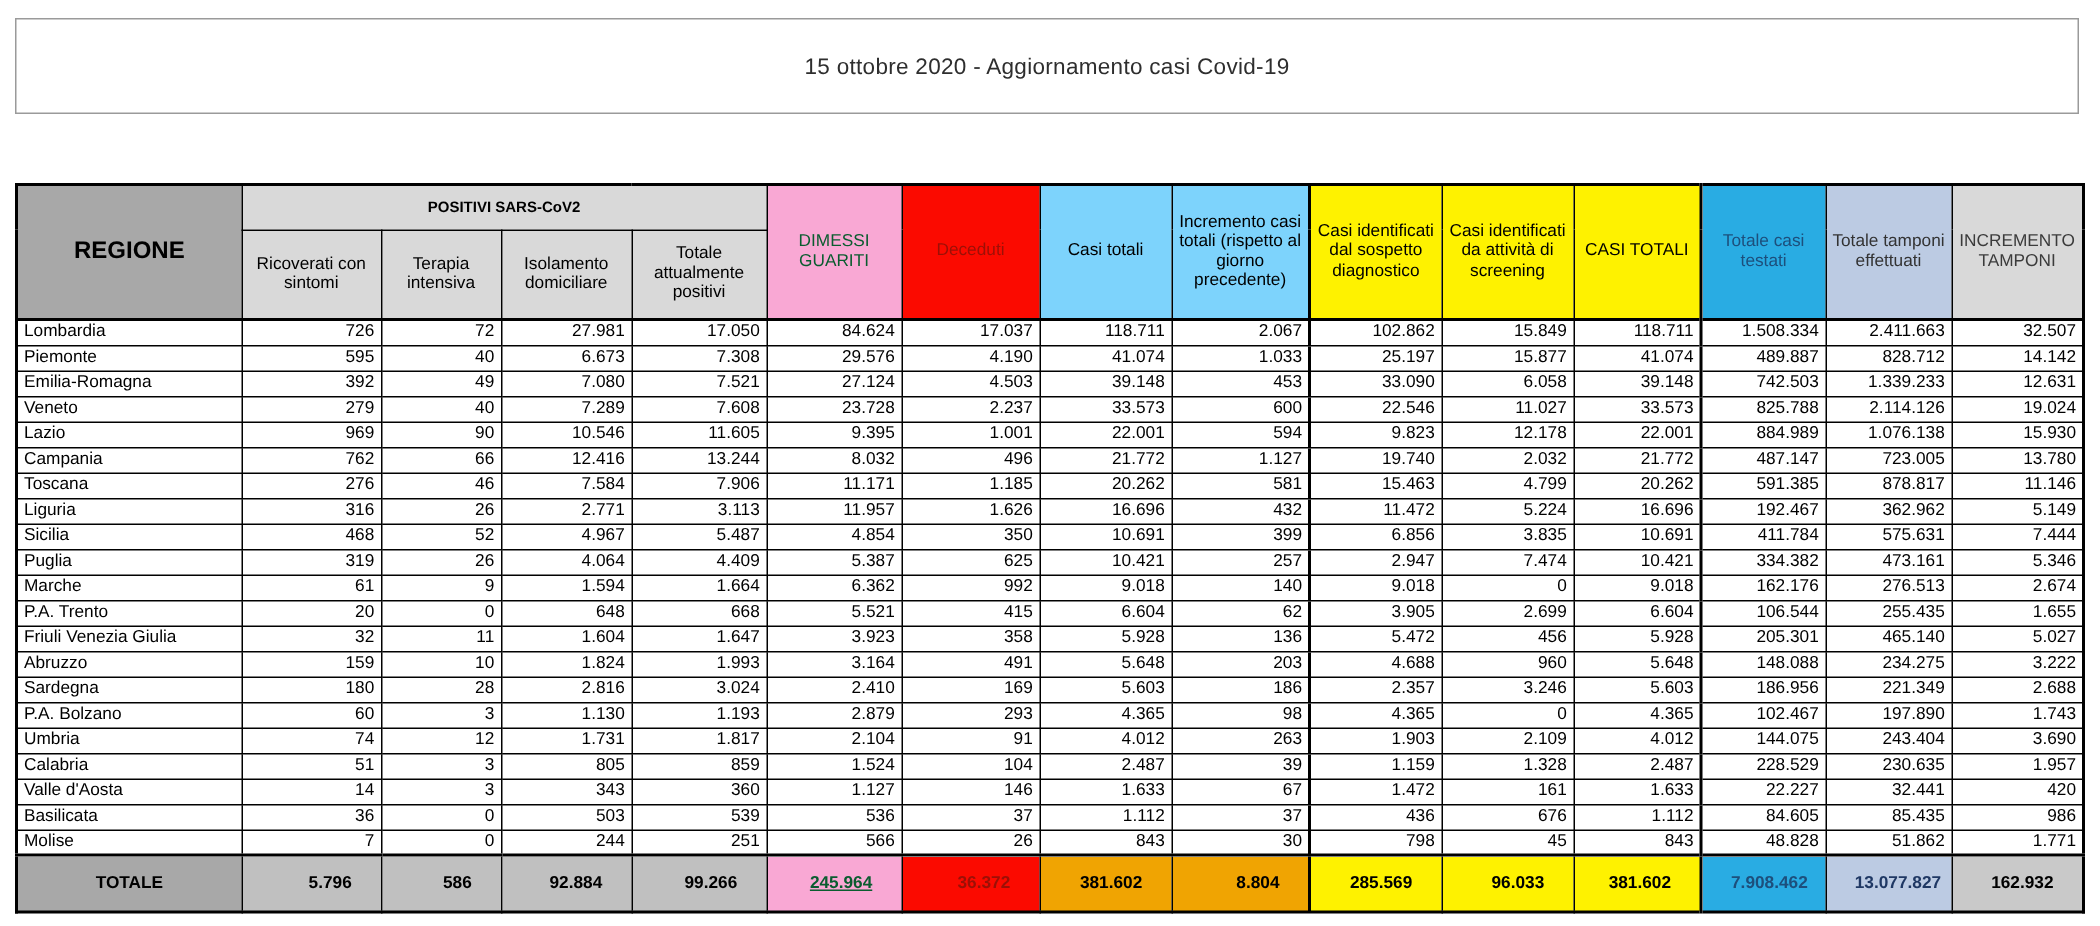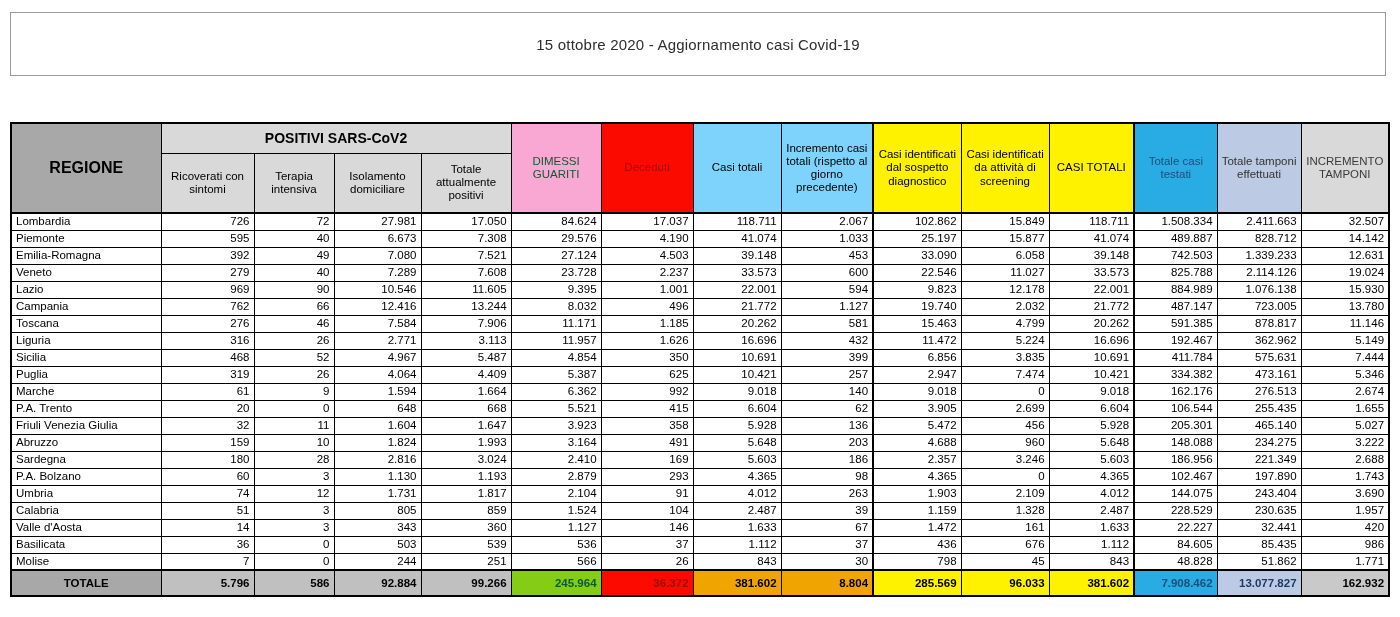--- a/index.html
+++ b/index.html
@@ -21,40 +21,40 @@
     border-collapse:collapse;table-layout:fixed;
     font-size:11.5px;
   }
   th,td{border:1px solid #000;box-sizing:border-box;overflow:hidden;}
   thead th{vertical-align:middle;text-align:center;padding:1px 2px;line-height:1.15;font-weight:400;}
   thead tr.r1{height:30px;}
   thead tr.r2{height:60px;}
   thead{border-bottom:2px solid #000;}
 
   .h-region{background:#a8a8a8;font-weight:700;font-size:16px;color:#000;}
-  .h-group{background:#d9d9d9;font-weight:700;font-size:14px;color:#000;}
+  .h-group{background:#d9d9d9;font-weight:700;font-size:10px;color:#000;}
   .h-sub{background:#d9d9d9;color:#000;}
   .h-green{background:#f9a8d4;color:#0a5c2f;}
   .h-red{background:#fb0a00;color:#9c1006;}
   .h-orange{background:#7dd3fc;color:#000;margin-left:47px;}
   .h-yellow{background:#fef200;color:#000;margin-top:10px;}
   .h-blue{background:#29ace3;color:#1d4f7c;}
   .h-lav{background:#bccbe3;color:#333;}
   .h-grayl{background:#d9d9d9;color:#3b3b3b;}
 
   tbody td{height:17px;padding:0 4px;line-height:15px;background:#fff;color:#000;}
   td.region{text-align:left;}
   td.num{text-align:right;}
   .thick-left{border-left:2px solid #000 !important;}
   table{border:2px solid #000;}
 
-  tfoot td{height:26px;padding:0 4px;font-weight:700;text-align:right;border-top:2px solid #000;}
+  tfoot td{height:38px;padding:0 19px;font-weight:700;text-align:right;border-top:2px solid #000;}
   .t-label{background:#a8a8a8;text-align:center;color:#000;}
   .t-gray{background:#c0c0c0;color:#000;}
-  .t-green{background:#84cc16;color:#0a5c2f;}
+  .t-green{background:#f9a8d4;color:#0a5c2f;text-decoration:underline;}
   .t-red{background:#fb0a00;color:#9c1006;}
   .t-orange{background:#f0a402;color:#000;}
   .t-yellow{background:#fef200;color:#000;margin-left:48px;}
   .t-blue{background:#29ace3;color:#1d4f7c;}
   .t-lav{background:#bccbe3;color:#1f3864;}
   .t-grayl{background:#c9c9c9;color:#000;}
 </style>
 </head>
 <body>
 

